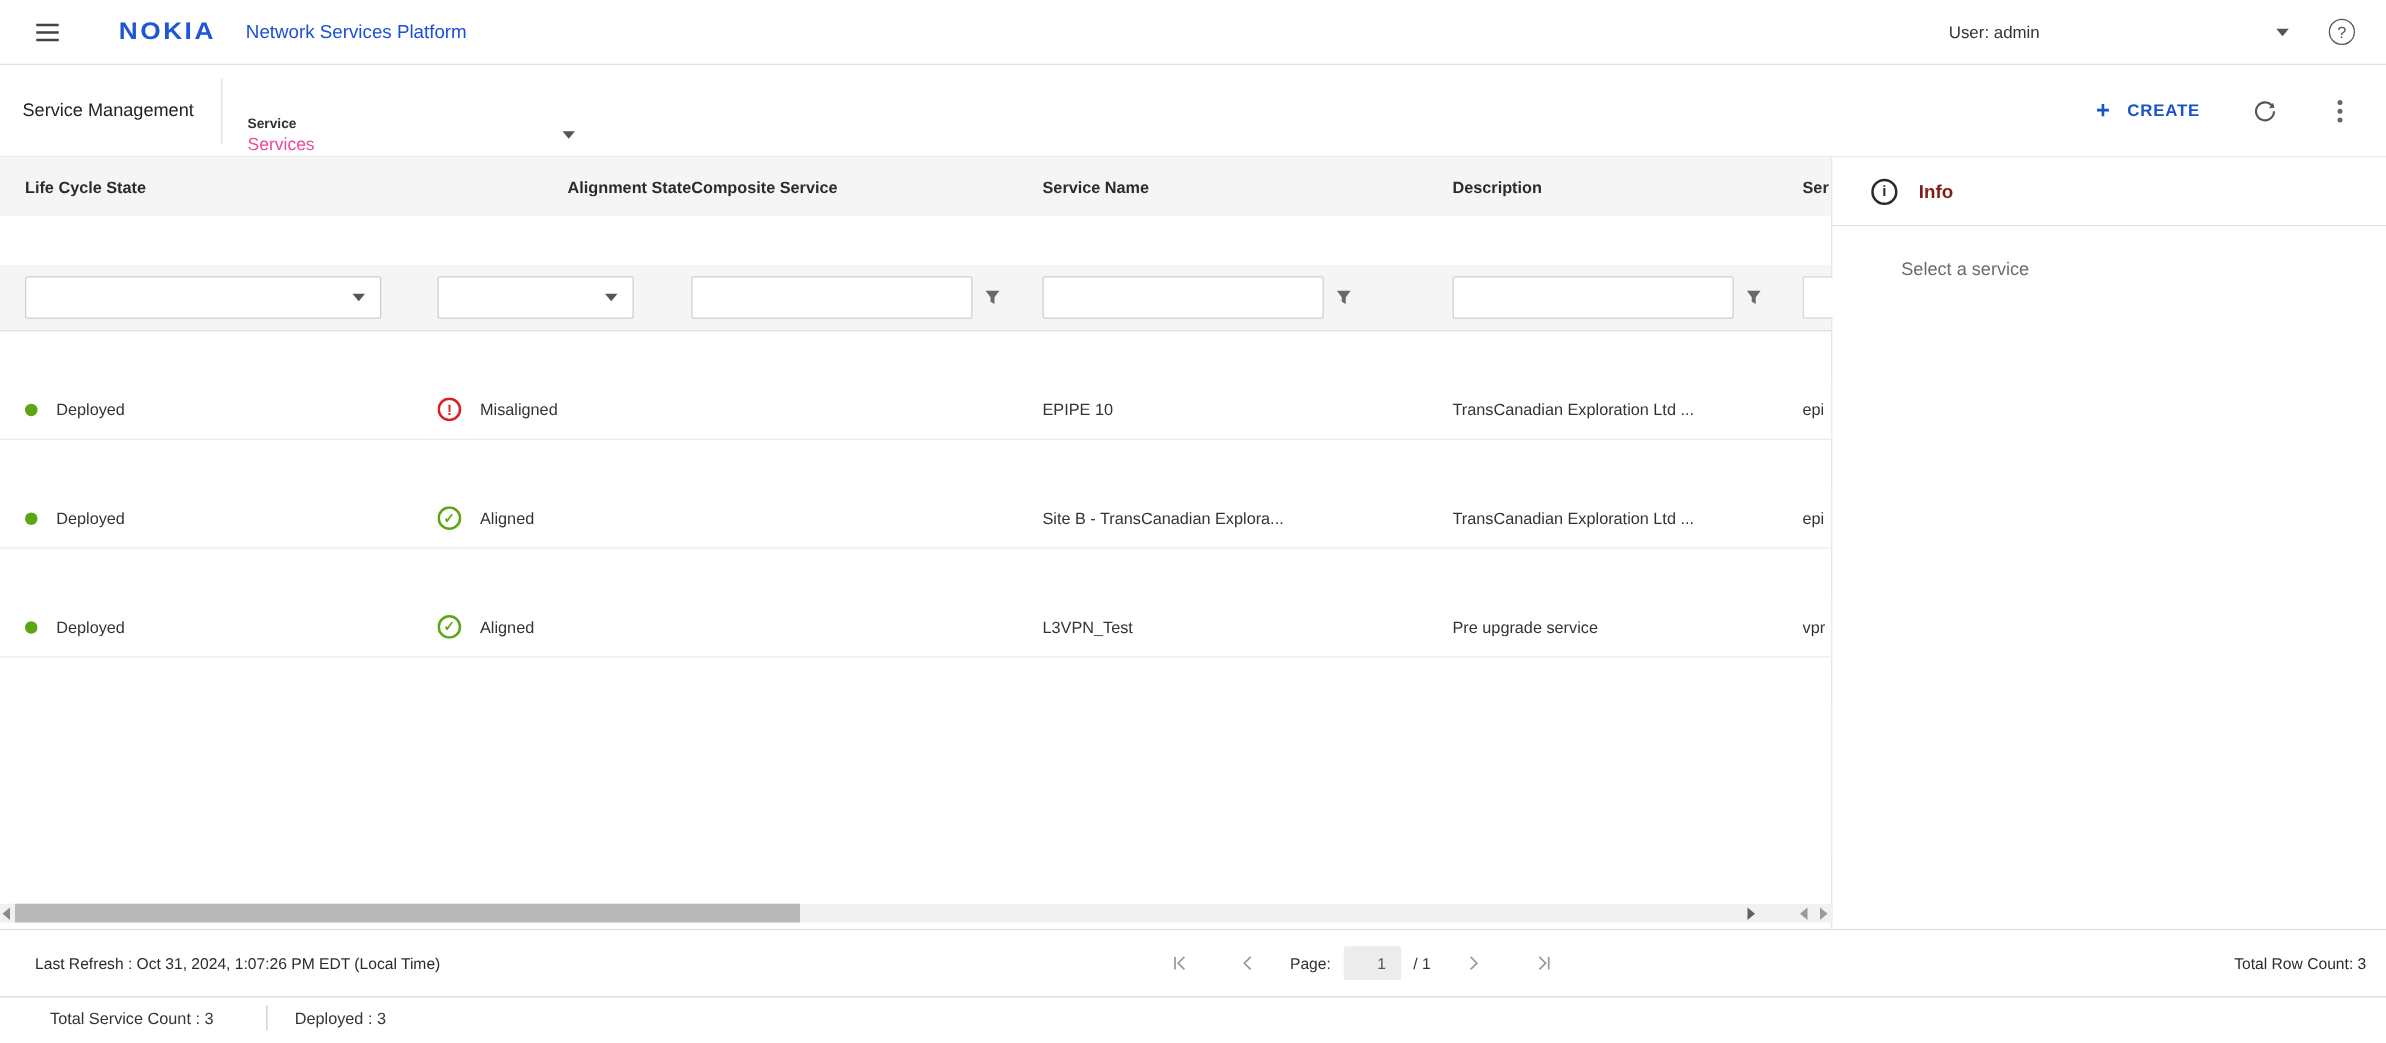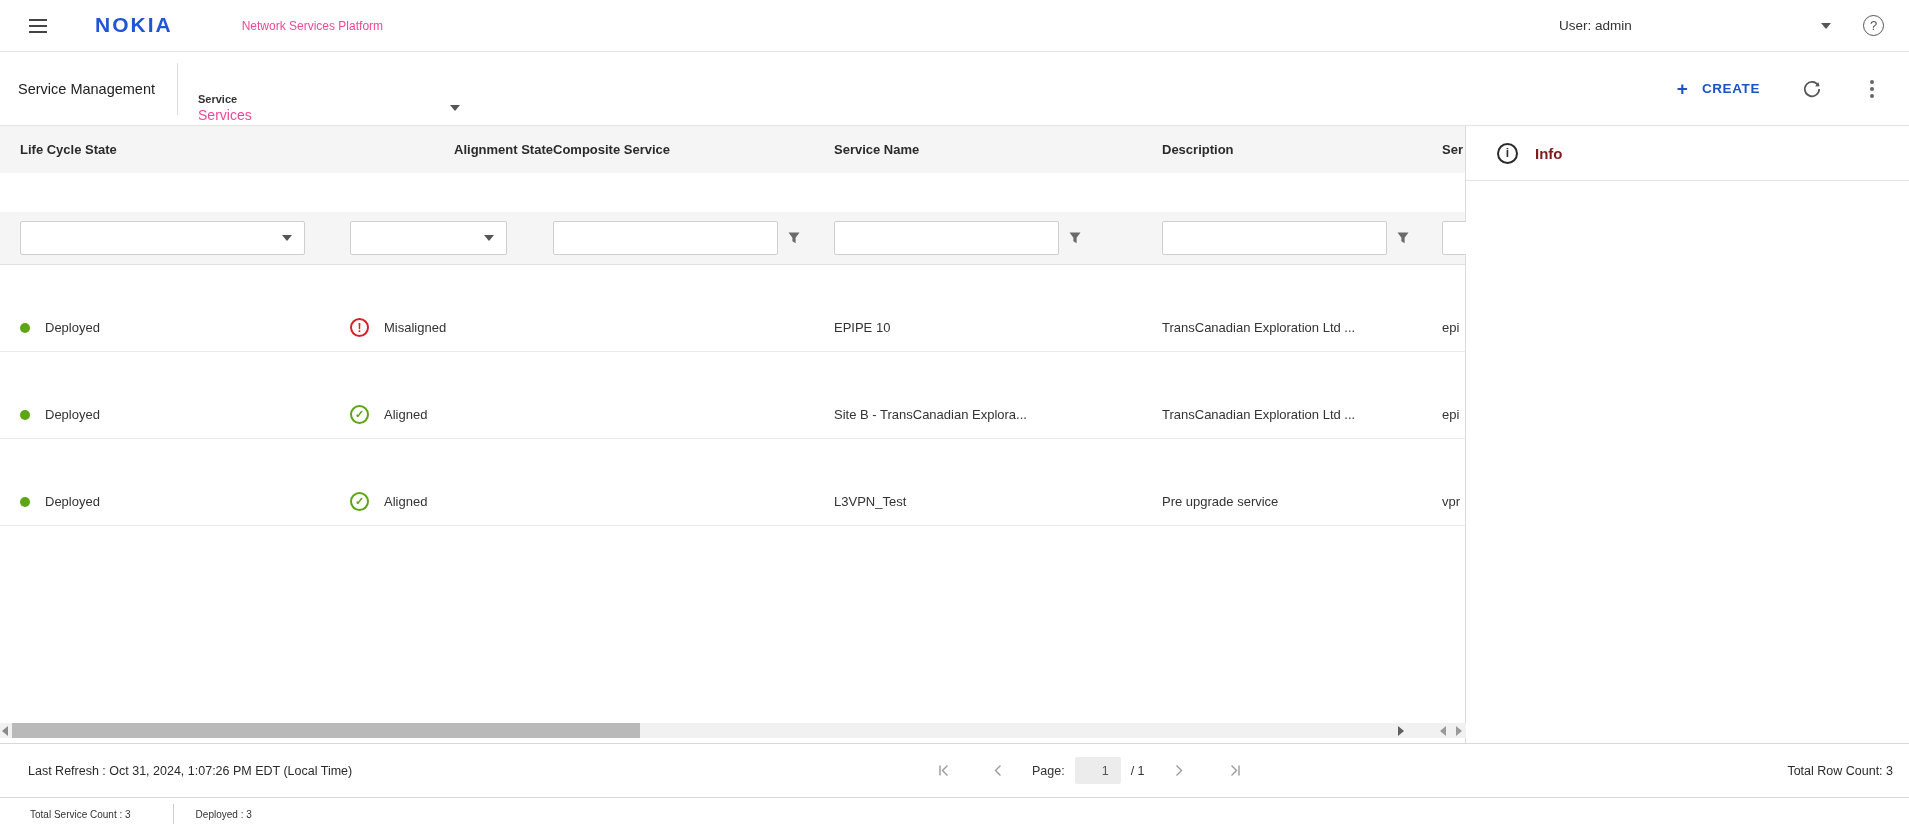--- a/index.html
+++ b/index.html
@@ -15,21 +15,21 @@
   .topbar {
     height: 52px; border-bottom: 1px solid #e3e3e3;
     display: flex; align-items: center; padding-left: 29px; background: #fff;
   }
   .hamburger { width: 18px; display: flex; flex-direction: column; gap: 4px; cursor: pointer; }
   .hamburger span { display: block; height: 2px; background: #444; }
   .brand {
     margin-left: 48px; font-size: 21px; font-weight: bold; letter-spacing: 2px;
     color: #1E56D6; transform: scaleY(0.92);
   }
-  .app-title { margin-left: 69px; font-size: 12px; font-weight: 500; color: #ec4899; }
+  .app-title { margin-left: 24px; font-size: 15px; font-weight: 500; color: #1d4ed8; }
   .topbar-right { margin-left: auto; display: flex; align-items: center; padding-right: 25px; }
   .user-menu {
     width: 272px; display: flex; align-items: center; justify-content: space-between;
     font-size: 13.5px; color: #333; cursor: pointer; margin-right: 32px;
   }
   .caret { width: 0; height: 0; border-left: 5px solid transparent; border-right: 5px solid transparent; border-top: 6px solid #555; }
   .help-icon {
     width: 21px; height: 21px; border: 1.6px solid #555; border-radius: 50%;
     display: flex; align-items: center; justify-content: center;
     font-size: 13px; color: #555; cursor: pointer;
@@ -131,21 +131,21 @@
   .pg-label { color: #333; margin-right: 10px; }
   .pg-box {
     width: 46px; height: 27px; background: #ececec; border-radius: 2px;
     display: flex; align-items: center; justify-content: flex-end; padding-right: 12px; color: #555;
   }
   .pg-total { margin-left: 10px; margin-right: 26px; color: #333; }
   .pg-next { margin-right: 42px; }
   .total-rows { margin-left: auto; padding-right: 16px; color: #2b2b2b; }
 
   
-  .footer { height: 32px; display: flex; align-items: center; padding-left: 30px; font-size: 10px; background: #fff; }
+  .footer { height: 32px; display: flex; align-items: center; padding-left: 40px; font-size: 13px; background: #fff; }
   .footer-divider { width: 1px; height: 20px; background: #ccc; margin: 0 22px 0 42px; }
 </style>
 </head>
 <body>
 
 <div class="topbar">
   <div class="hamburger">
     <span></span>
       <span></span>
       <span></span>
@@ -341,20 +341,21 @@
       <span class="tri tri-left2"></span>
       <span class="tri tri-right2"></span>
     </div>
   </div>
 
   <div class="info-panel">
     <div class="info-header">
       <div class="info-icon">i</div>
       <div class="info-title">Info</div>
     </div>
+    <div class="info-body">Select a service</div>
   </div>
 </div>
 
 <div class="statusbar">
   <div class="last-refresh">Last Refresh : Oct 31, 2024, 1:07:26 PM EDT (Local Time)</div>
 
   <div class="pager">
     <span class="pg-btn pg-first">
       <svg width="15" height="15" viewBox="0 0 15 15">
           <path d="M4 2.5v10" stroke="#9a9a9a" stroke-width="1.4" fill="none"></path>

